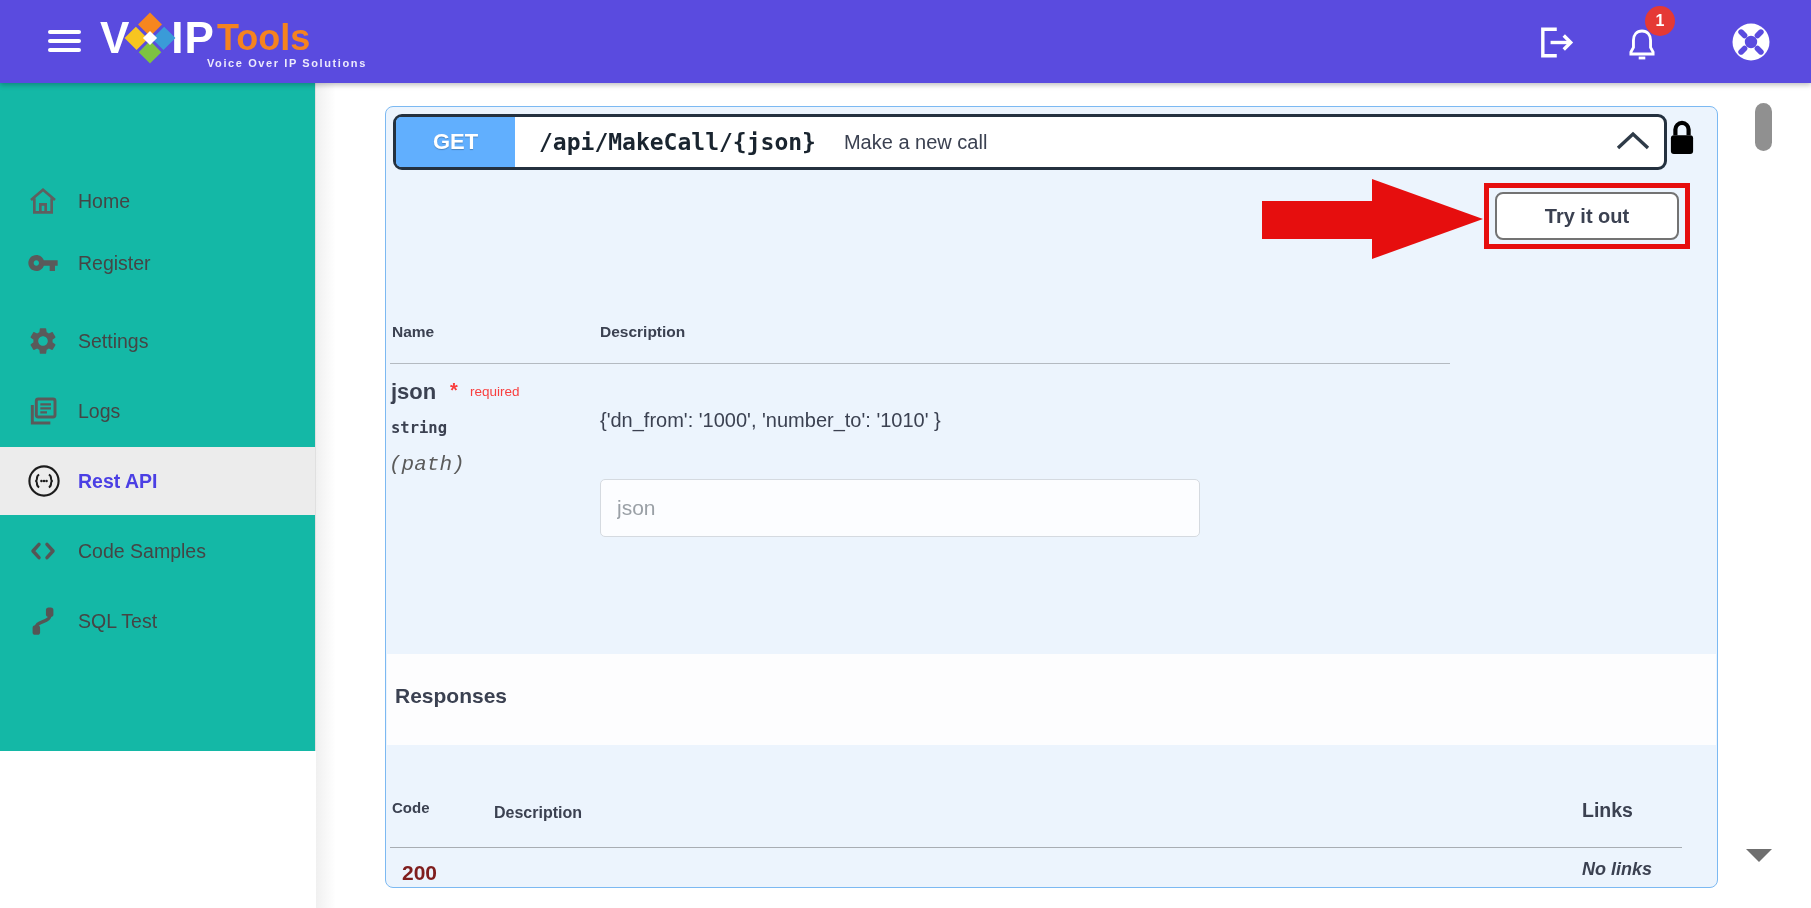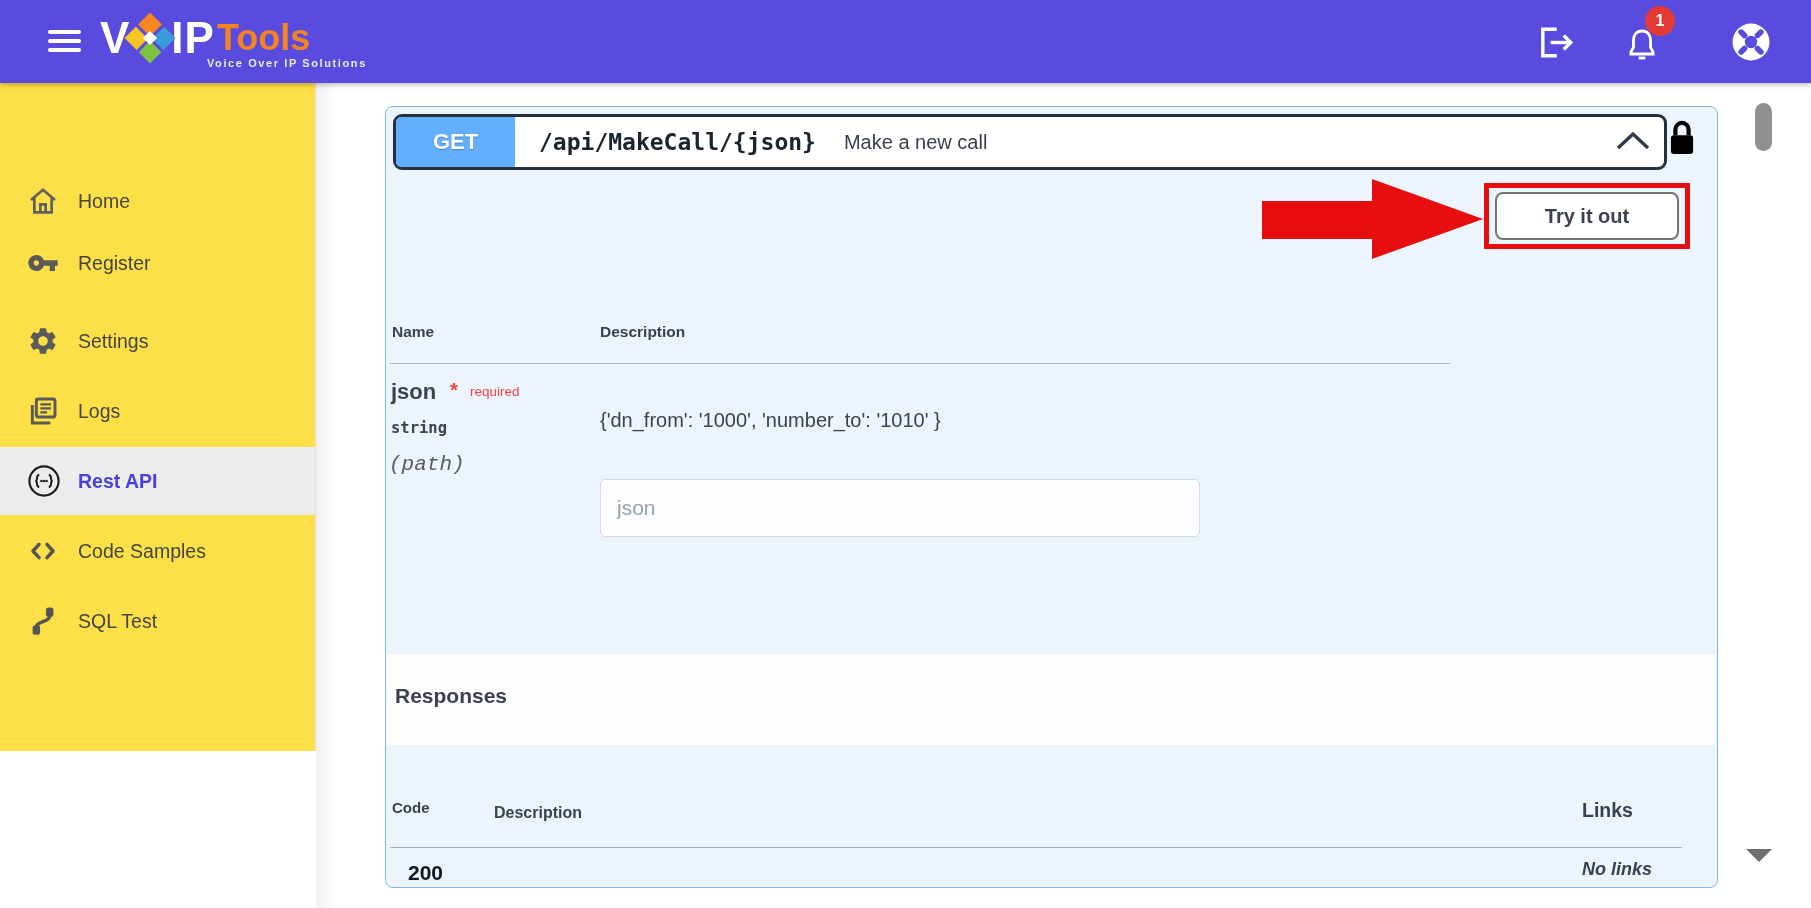--- a/index.html
+++ b/index.html
@@ -22,21 +22,21 @@
   .diamond i:nth-child(4){background:#7DC242;}
   .diamond .hole{position:absolute;left:50%;top:50%;width:10px;height:10px;background:#5A4BDF;
                  transform:translate(-50%,-50%);background:#fff;}
   .logo .lip{font-size:44px;font-weight:bold;color:#fff;letter-spacing:1px;}
   .logo .ltools{font-size:36px;font-weight:bold;color:#F5831F;margin-left:2px;}
   .tagline{position:absolute;left:207px;top:57px;font-size:11px;font-weight:bold;
            color:#eceafc;letter-spacing:1.6px;white-space:nowrap;}
   .hicon{position:absolute;cursor:pointer;}
 
   
-  .sidebar{position:absolute;left:0;top:83px;width:315px;height:668px;background:#fde047;
+  .sidebar{position:absolute;left:0;top:83px;width:315px;height:668px;background:#14b8a6;
            border-right:1px solid #e0e0e0;z-index:10;}
   .side-item{position:absolute;left:0;width:315px;height:68px;display:block;cursor:pointer;}
   .side-item svg{position:absolute;left:27px;top:50%;transform:translateY(-50%);}
   .side-item .lbl{position:absolute;left:78px;top:50%;transform:translateY(-50%);
                   font-size:19.5px;color:#454545;white-space:nowrap;}
   .side-item.active{background:#ececec;}
   .side-item.active .lbl{color:#4B3FE4;font-weight:bold;}
   .main-shadow{position:absolute;left:316px;top:83px;width:20px;height:825px;
                background:linear-gradient(to right,rgba(0,0,0,.06),rgba(0,0,0,0));}
 
@@ -78,21 +78,21 @@
           font-weight:bold;font-size:15.5px;color:#3b4151;}
   .p-loc{position:absolute;left:3px;top:346px;font-family:Liberation Mono, monospace;
          font-style:italic;font-size:21px;color:#5b5b5b;}
   .p-desc{position:absolute;left:214px;top:302px;font-size:20px;color:#3b4151;}
   .p-input{position:absolute;left:214px;top:372px;width:600px;height:58px;background:#fcfdff;
            border:1px solid #d5dae0;border-radius:5px;box-sizing:border-box;
            font-size:21px;color:#3b4151;padding:0 16px;font-family:"Liberation Sans",sans-serif;}
   .p-input::placeholder{color:#9aa0a6;}
 
   .hr2{position:absolute;left:4px;top:740px;width:1292px;height:0;border-top:1px solid #a8adb3;}
-  .r-code{position:absolute;left:22px;top:754px;font-size:21px;font-weight:bold;color:#0f172a;}
+  .r-code{position:absolute;left:16px;top:754px;font-size:21px;font-weight:bold;color:#7f1d1d;}
   .r-nolinks{position:absolute;left:1196px;top:752px;font-size:18px;font-style:italic;
              font-weight:bold;color:#3b4151;}
 
   
   .statusbar{position:absolute;left:315px;top:875px;width:1496px;height:33px;background:#f3f3f3;z-index:6;}
   .status-txt{position:absolute;left:0;top:7px;width:1180px;text-align:center;
               font-size:15.5px;color:#9b9b9b;}
   .sb-thumb{position:absolute;left:1755px;top:103px;width:17px;height:48px;border-radius:9px;
             background:#909090;z-index:7;cursor:pointer;}
   .sb-down{position:absolute;left:1746px;top:849px;width:0;height:0;z-index:7;cursor:pointer;

